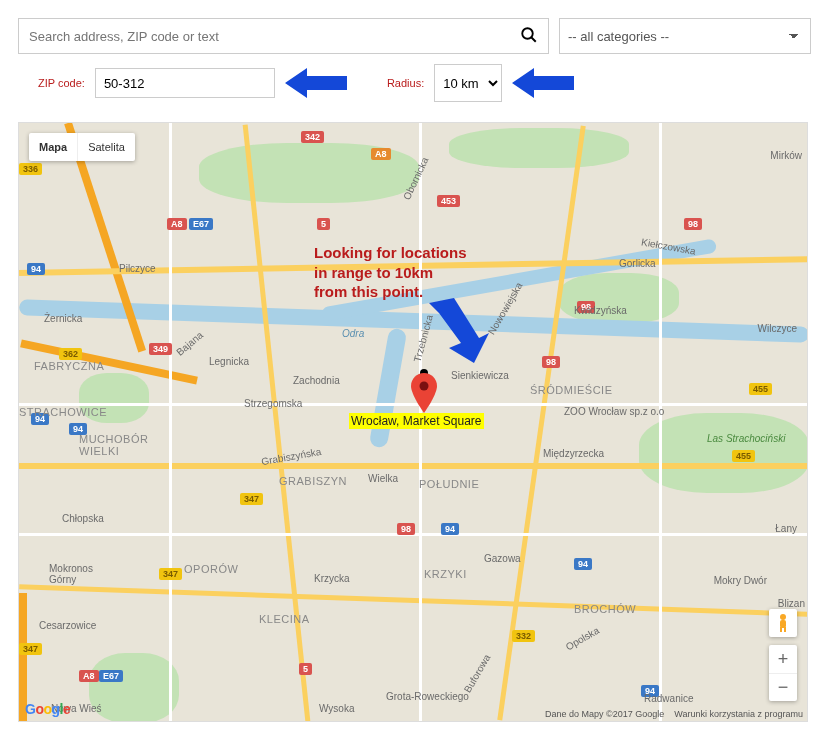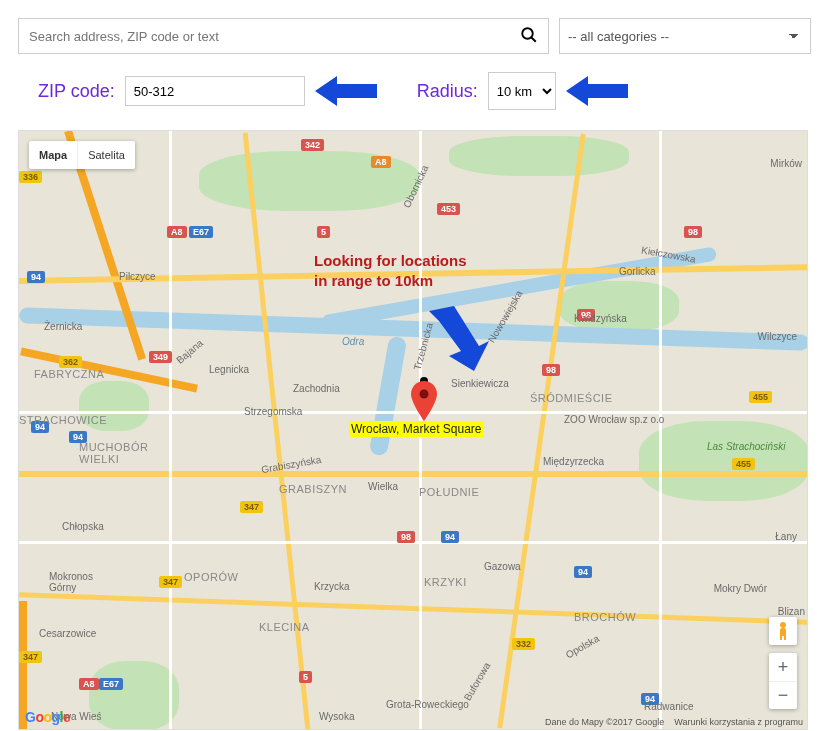--- a/index.html
+++ b/index.html
@@ -1,24 +1,24 @@
 <!DOCTYPE html>
 <html><head>
 <meta charset="utf-8">
 <style>
 * { box-sizing: border-box; margin: 0; padding: 0; }
 body { font-family: Arial, sans-serif; font-size: 13px; color: #333; background: #fff; padding: 18px; width: 829px; }
-.top-row { display: flex; gap: 10px; margin-bottom: 18px; }
+.top-row { display: flex; gap: 10px; margin-bottom: 10px; }
 .search-wrap { flex: 1; position: relative; border: 1px solid #ccc; height: 36px; display: flex; align-items: center; padding: 0 10px; }
 .search-input { flex: 1; border: none; outline: none; font-size: 13px; color: #999; background: transparent; }
 .search-icon-btn { cursor: pointer; }
 .search-icon-btn svg { width: 18px; height: 18px; }
 .category-select { width: 252px; border: 1px solid #ccc; height: 36px; font-size: 13px; padding: 0 8px; background: #fff; color: #555; -webkit-appearance: none; appearance: none; background-image: linear-gradient(45deg, transparent 50%, #555 50%), linear-gradient(135deg, #555 50%, transparent 50%); background-position: calc(100% - 16px) center, calc(100% - 11px) center; background-size: 5px 5px, 5px 5px; background-repeat: no-repeat; }
 .filter-row { display: flex; align-items: center; gap: 10px; margin-bottom: 20px; padding-left: 20px; }
-.filter-label { font-size: 18px; color: #6d28d9; }
+.filter-label { font-size: 11px; color: #b91c1c; }
 .zip-input { width: 180px; height: 30px; border: 1px solid #ccc; padding: 0 8px; font-size: 13px; }
 .radius-select { width: 68px; height: 38px; border: 1px solid #ccc; font-size: 13px; padding: 0 4px; background: #fff; }
 .blue-arrow { width: 62px; height: 30px; }
 .map-container { width: 790px; height: 600px; position: relative; border: 1px solid #ddd; overflow: hidden; background: #e8e4d8; }
 .map-bg { position: absolute; inset: 0; }
 .green-area { position: absolute; background: #c3e2b5; border-radius: 40%; }
 .water { position: absolute; background: #a8d0e6; }
 .road-yellow { position: absolute; background: #fbd05f; }
 .road-orange { position: absolute; background: #f5a623; }
 .road-white { position: absolute; background: #fff; }
@@ -189,20 +189,21 @@
   </div>
 
   <div class="map-type-control">
     <div class="map-type-btn active">Mapa</div>
     <div class="map-type-btn">Satelita</div>
   </div>
 
   <div class="annotation" style="left:295px;top:120px">
     <div>Looking for locations</div>
     <div>in range to 10km</div>
+    <div>from this point.</div>
   </div>
   <svg class="annotation-arrow" style="left:400px;top:170px;width:70px;height:70px" viewBox="0 0 70 70">
     <polygon points="10,10 35,5 60,45 70,40 55,70 30,55 42,50 20,20" fill="#1448d8"></polygon>
   </svg>
 
   <div class="marker-dot"></div>
   <div class="marker">
     <svg viewBox="0 0 26 40">
         <path d="M13 0C5.8 0 0 5.8 0 13c0 9 13 27 13 27s13-18 13-27C26 5.8 20.2 0 13 0z" fill="#ea4335"></path>
         <circle cx="13" cy="13" r="4.5" fill="#7a1010"></circle>

